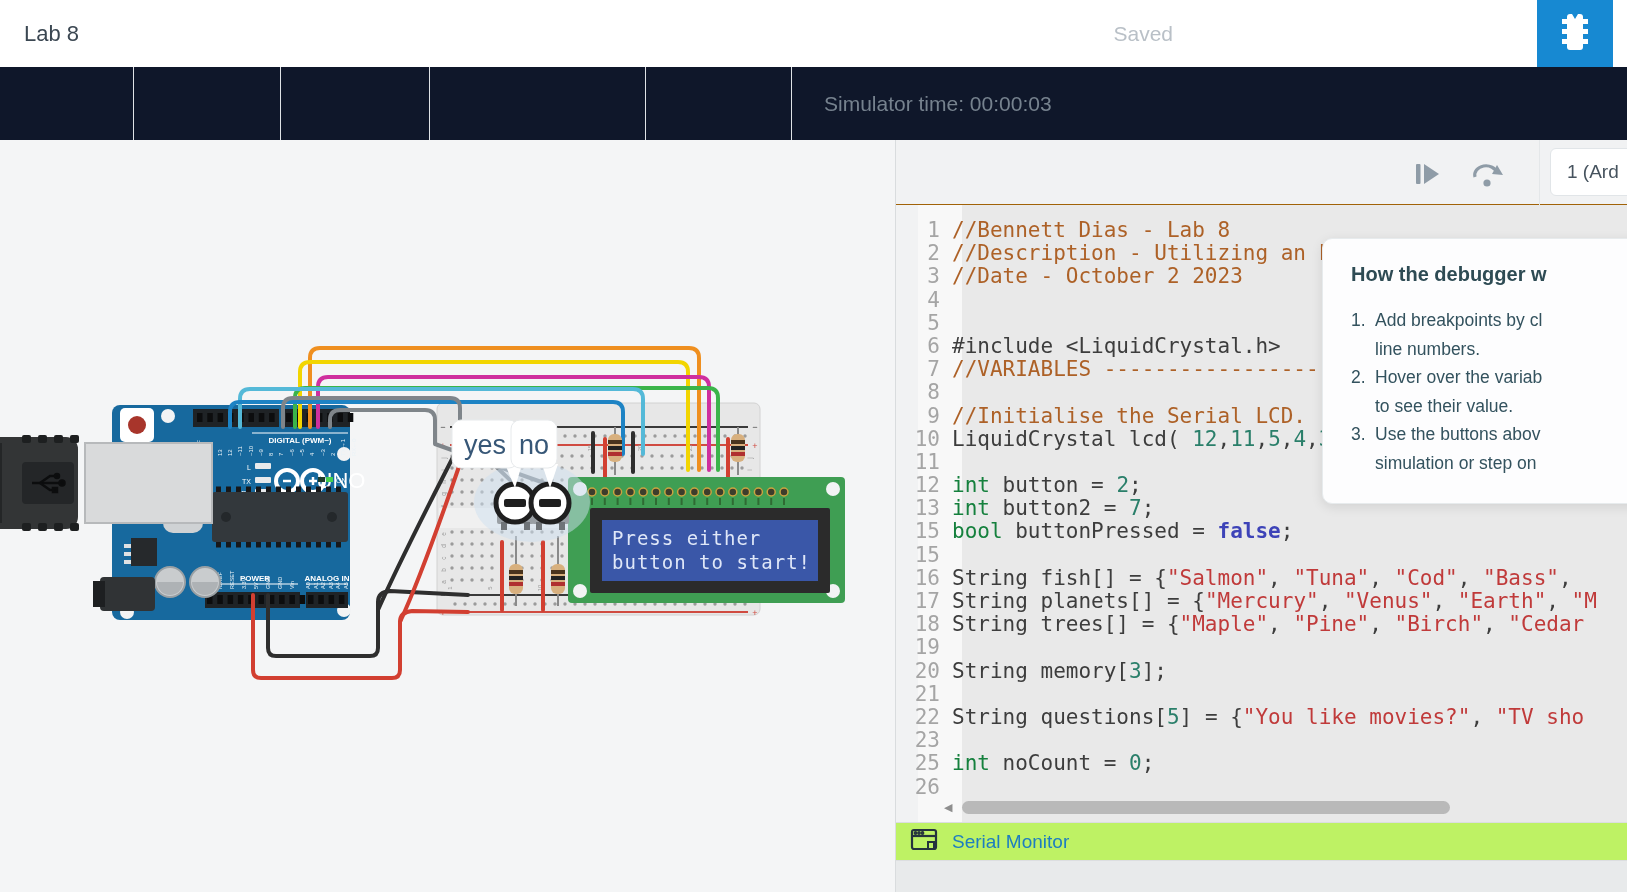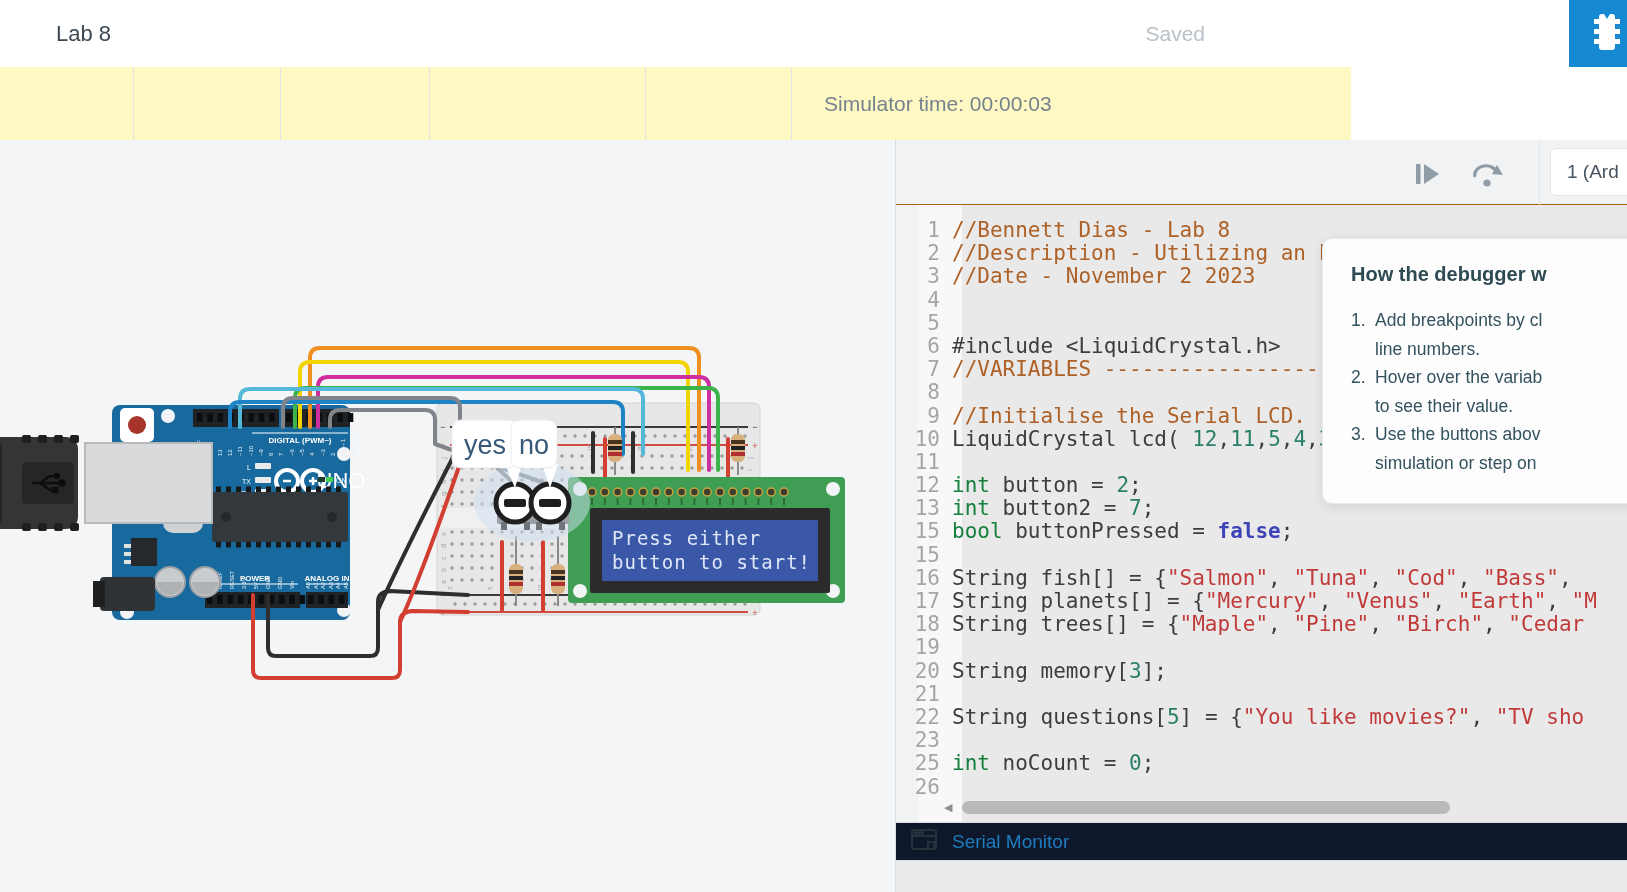--- a/index.html
+++ b/index.html
@@ -1,29 +1,29 @@
 <!DOCTYPE html>
 <html><head>
 <meta charset="utf-8">
 <style>
   * { margin:0; padding:0; box-sizing:border-box; }
   html,body { width:1627px; height:892px; overflow:hidden; background:#fff;
     font-family:"Liberation Sans", sans-serif; }
 
   
-  #header { position:absolute; left:0; top:0; width:1303px; height:67px; background:#ffffff;margin-left:32px; }
+  #header { position:absolute; left:0; top:0; width:1303px; height:67px; background:#ffffff; }
   #doc-title { position:absolute; left:24px; top:0; height:67px; display:flex; align-items:center;
     font-size:22px; color:#3b4752; }
   #saved-label { position:absolute; right:130px; top:0; height:67px; display:flex; align-items:center;
     font-size:21px; color:#b9c0c7; }
   #components-btn { position:absolute; left:1537px; top:0; width:76px; height:67px; background:#1789d2;
     display:flex; align-items:center; justify-content:center; cursor:pointer; }
 
   
-  #toolbar { position:absolute; left:0; top:67px; width:1351px; height:73px; background:#fef9c3; }
+  #toolbar { position:absolute; left:0; top:67px; width:1627px; height:73px; background:#0f172a; }
   .tb-sep { position:absolute; top:0; width:1px; height:73px; background:#dfe3e6; }
   .tb-icon { position:absolute; top:87px; width:32px; height:32px; cursor:pointer; }
   .tb-dd { position:absolute; top:77px; height:52px; background:#ffffff; border:1px solid #e7eaec;
     border-radius:6px; display:flex; align-items:center; justify-content:space-between;
     padding:0 14px; cursor:pointer; }
   .caret { width:0; height:0; border-left:6px solid transparent; border-right:6px solid transparent;
     border-top:7px solid #3d4a55; }
   #sim-time { position:absolute; left:824px; top:0; height:73px; display:flex; align-items:center;
     font-size:21px; color:#76828e; }
   #code-btn { position:absolute; left:1365px; top:81px; width:130px; height:44px; background:#1787cb;
@@ -53,21 +53,21 @@
   .code-line { position:relative; height:23.2px; line-height:23.2px; white-space:pre;
     font-family:"DejaVu Sans Mono", monospace; font-size:21px; }
   .code-line .ln { display:inline-block; width:56px; text-align:right; padding-right:12px;
     color:#a5a5a5; }
   .tk-cm { color:#ad6127; } .tk-kw { color:#15803d; } .tk-nm { color:#2a7f6a; }
   .tk-st { color:#c03a3a; } .tk-bl { color:#3d43b8;font-weight:bold; } .tk-pl { color:#3d3d3d; }
   #hscroll-arrow { position:absolute; left:48px; top:596px; font-size:11px; color:#8e8e8e; }
   #hscroll-thumb { position:absolute; left:66px; top:596px; width:488px; height:13px;
     background:#b9b9b9; border-radius:7px; cursor:pointer; }
 
-  #serial-bar { position:absolute; left:0; top:682px; width:732px; height:38px; background:#0f172a;
+  #serial-bar { position:absolute; left:0; top:682px; width:732px; height:38px; background:#bef264;
     border-top:1px solid #dbdee0; display:flex; align-items:center; cursor:pointer; }
   #serial-bar .s-icon { margin-left:14px; }
   #serial-bar .s-label { margin-left:14px; font-size:19px; color:#1d7dc0; }
   #code-footer { position:absolute; left:0; top:720px; width:732px; height:32px; background:#e8eaeb;
     border-top:1px solid #dcdee0; }
 
   
   #debug-tooltip { position:absolute; left:1322px; top:238px; width:420px; background:#fdfdfe;
     border:1px solid #e7ebed; border-radius:10px; box-shadow:0 3px 12px rgba(0,0,0,.10);
     padding:24px 28px 26px 28px; }
@@ -918,21 +918,21 @@
       <span>1 (Ard</span>
     </div>
   </div>
 
   <div id="editor">
     <div id="strip-bg"></div>
     <div id="gutter-bg"></div>
     <div id="code-lines">
         <div class="code-line"><span class="ln">1</span><span class="tk-cm">//Bennett Dias - Lab 8</span></div>
         <div class="code-line"><span class="ln">2</span><span class="tk-cm">//Description - Utilizing an L</span></div>
-        <div class="code-line"><span class="ln">3</span><span class="tk-cm">//Date - November 2 2023</span></div>
+        <div class="code-line"><span class="ln">3</span><span class="tk-cm">//Date - October 2 2023</span></div>
         <div class="code-line"><span class="ln">4</span></div>
         <div class="code-line"><span class="ln">5</span></div>
         <div class="code-line"><span class="ln">6</span><span class="tk-pl">#include &lt;LiquidCrystal.h&gt;</span></div>
         <div class="code-line"><span class="ln">7</span><span class="tk-cm">//VARIABLES ----------------------</span></div>
         <div class="code-line"><span class="ln">8</span></div>
         <div class="code-line"><span class="ln">9</span><span class="tk-cm">//Initialise the Serial LCD.</span></div>
         <div class="code-line"><span class="ln">10</span><span class="tk-pl">LiquidCrystal lcd( </span><span class="tk-nm">12</span><span class="tk-pl">,</span><span class="tk-nm">11</span><span class="tk-pl">,</span><span class="tk-nm">5</span><span class="tk-pl">,</span><span class="tk-nm">4</span><span class="tk-pl">,</span><span class="tk-nm">3</span></div>
         <div class="code-line"><span class="ln">11</span></div>
         <div class="code-line"><span class="ln">12</span><span class="tk-kw">int</span><span class="tk-pl"> button = </span><span class="tk-nm">2</span><span class="tk-pl">;</span></div>
         <div class="code-line"><span class="ln">13</span><span class="tk-kw">int</span><span class="tk-pl"> button2 = </span><span class="tk-nm">7</span><span class="tk-pl">;</span></div>

